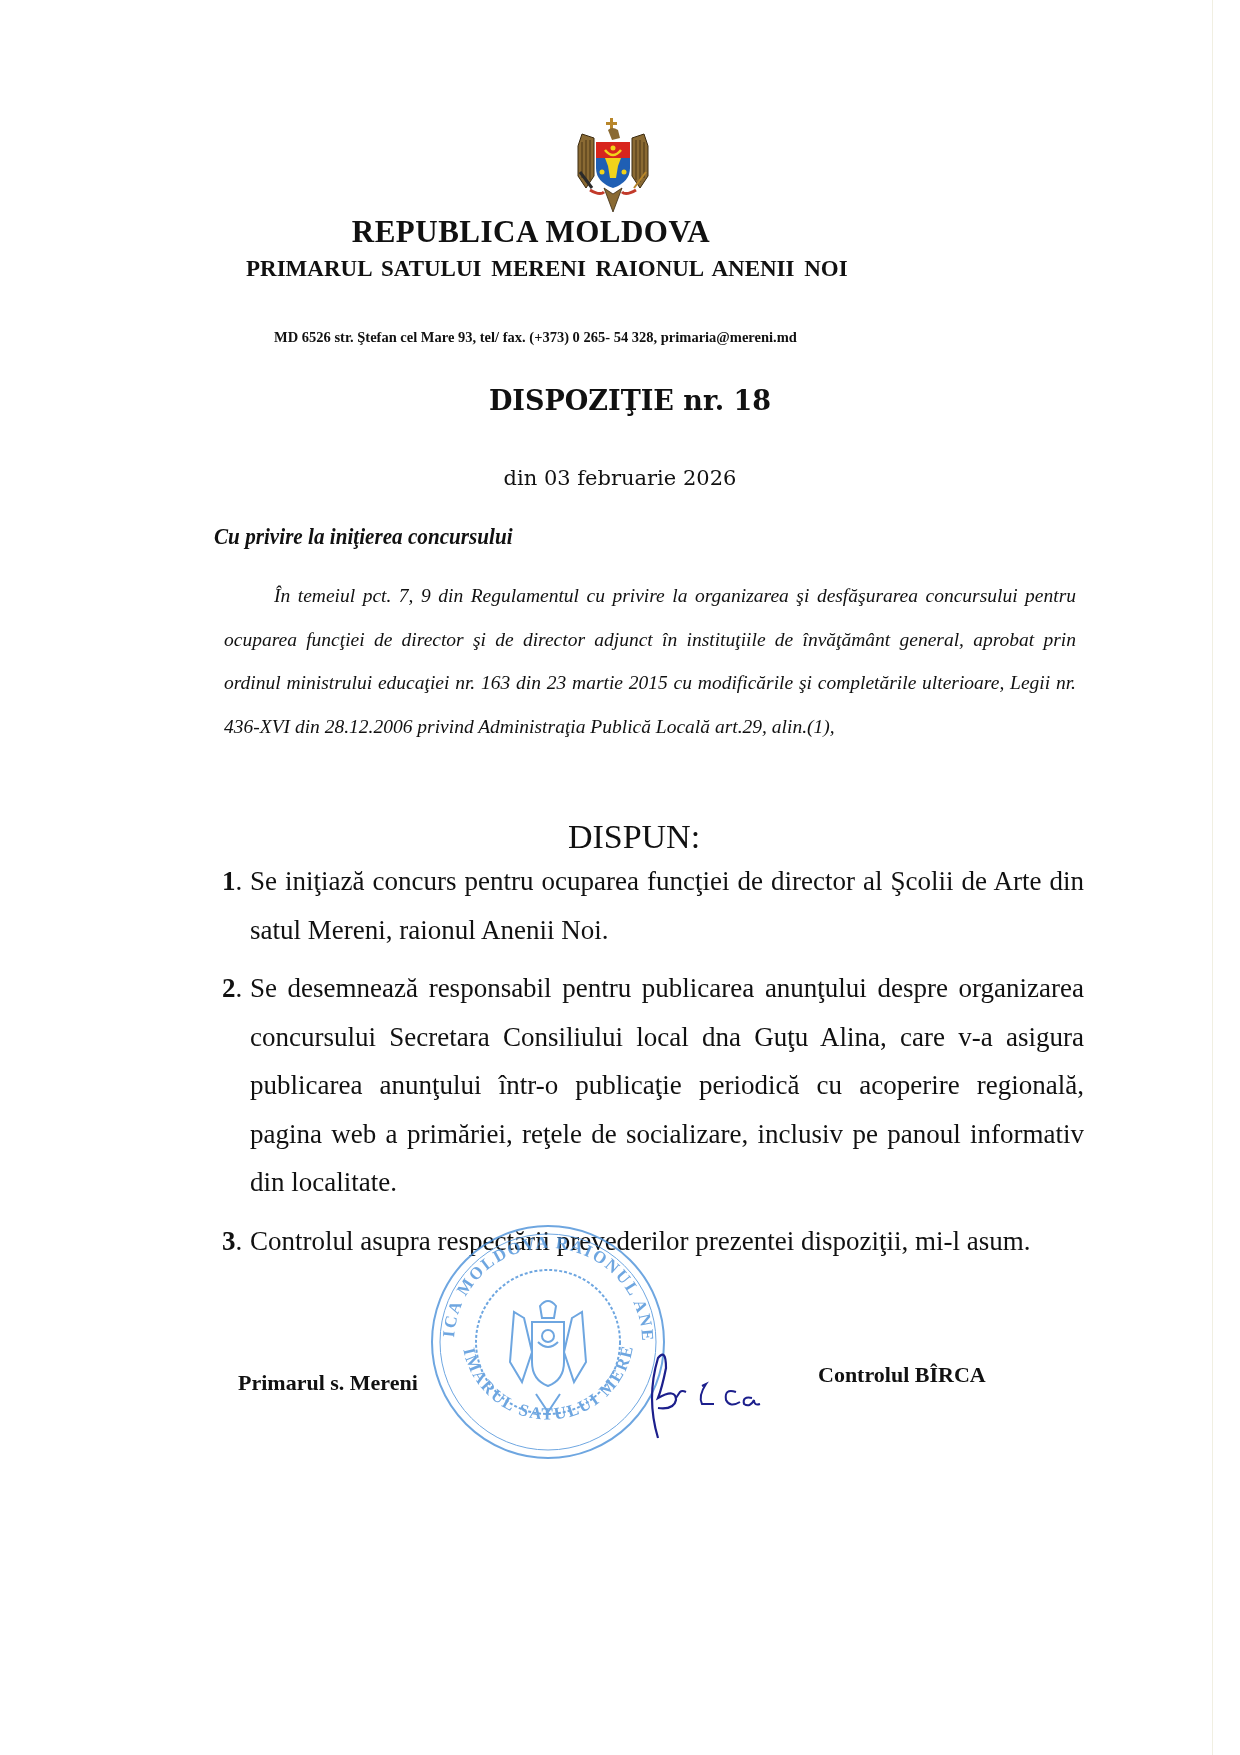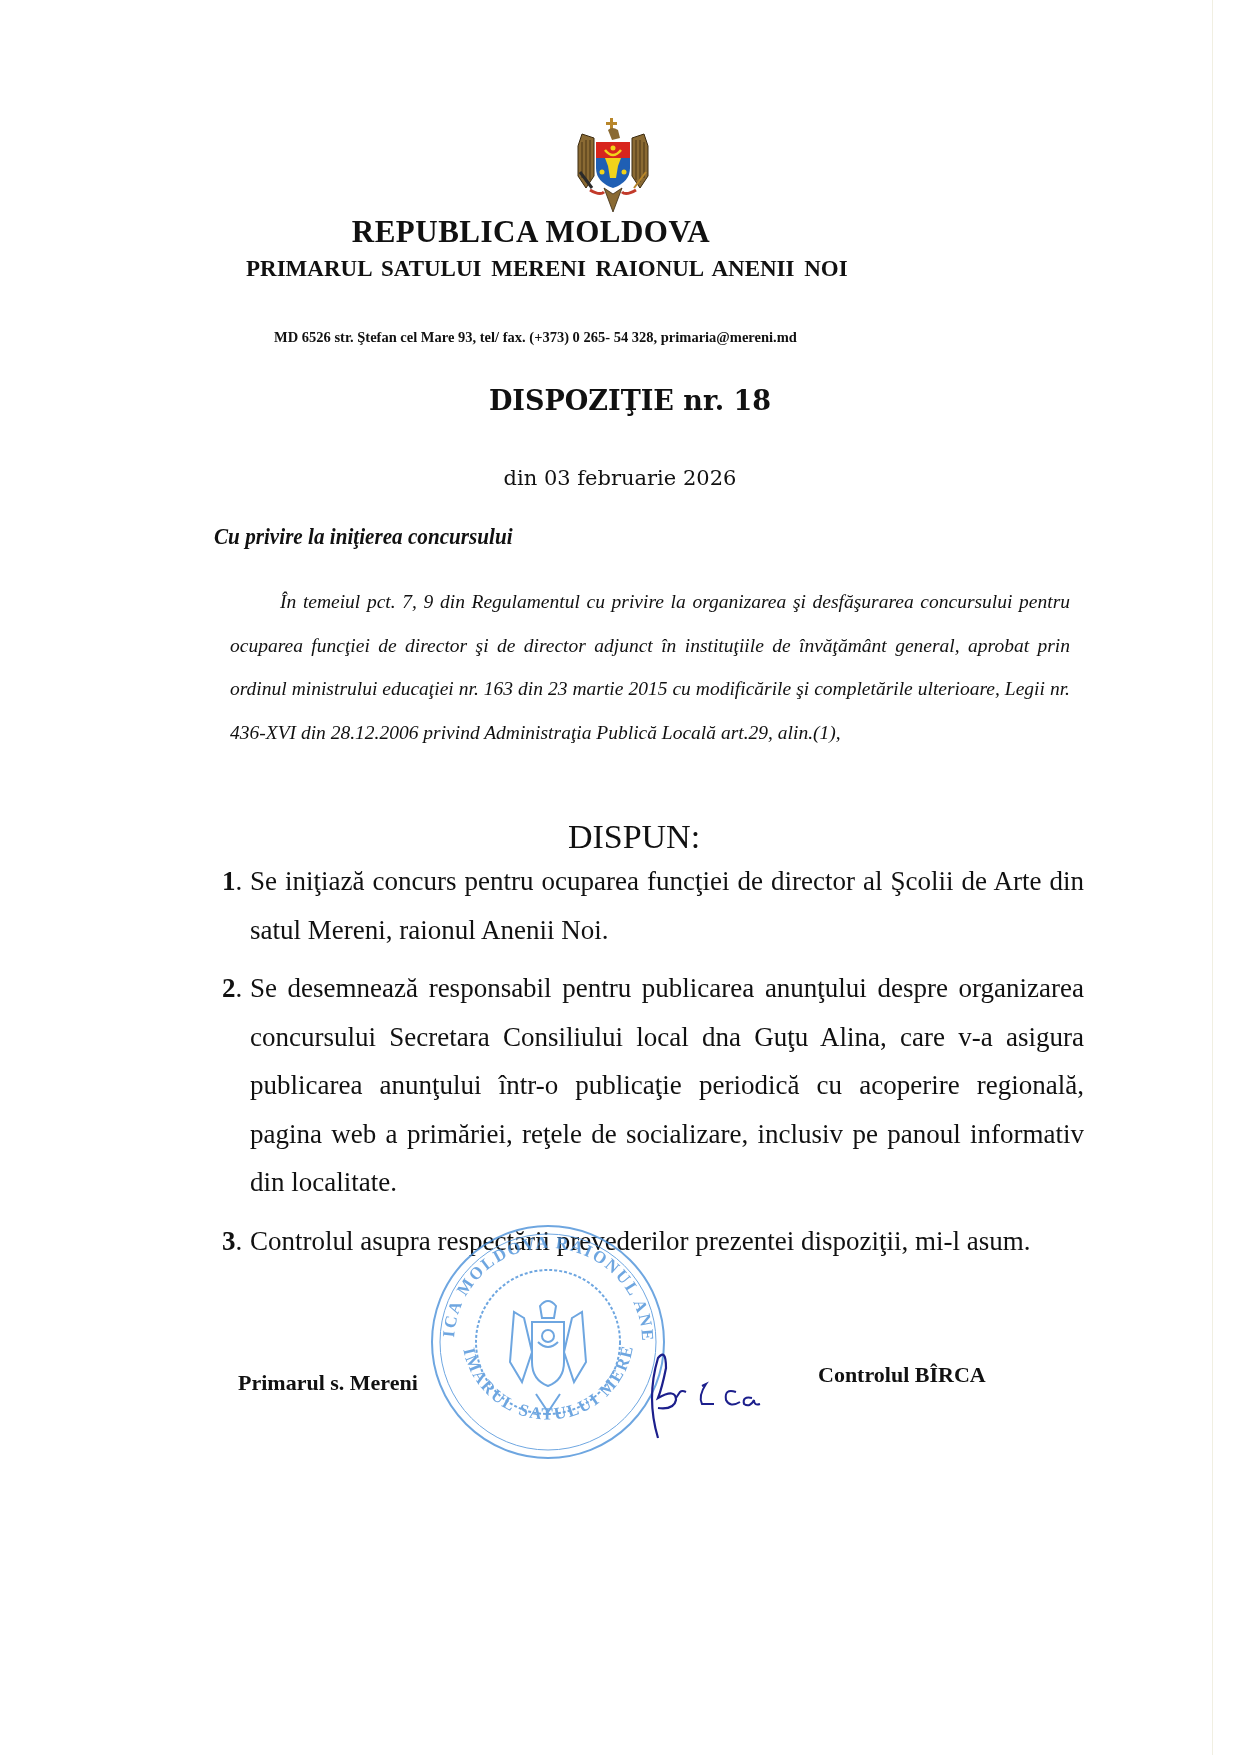--- a/index.html
+++ b/index.html
@@ -9,21 +9,21 @@
     }
     .edge-line { position: absolute; left: 1212px; top: 0; width: 1px; height: 1755px; background: #f1efe2; }
     .coat { position: absolute; left: 572px; top: 116px; width: 82px; height: 100px; }
     .hdr-title { position: absolute; left: 0; width: 1032px; top: 214px; text-align: center; font-weight: bold; font-size: 31px; letter-spacing: 0.5px; padding-left: 30px; box-sizing: border-box; }
     .hdr-sub { position: absolute; left: 246px; top: 256px; font-weight: bold; font-size: 23px; word-spacing: 4px; white-space: nowrap; }
     .hdr-addr { position: absolute; left: 274px; top: 285px; font-weight: bold; font-size: 14.5px; white-space: nowrap; margin-top: 44px; }
     .disp-title { position: absolute; left: 0; width: 1240px; top: 385px; text-align: center; font-family: "DejaVu Serif", serif; font-weight: bold; font-size: 27px; padding-left: 20px; box-sizing: border-box; }
     .disp-date { position: absolute; left: 0; width: 1240px; top: 426px; text-align: center; font-family: "DejaVu Serif", serif; font-size: 21px; box-sizing: border-box; margin-top: 40px; }
     .subject { position: absolute; left: 214px; top: 524px; font-weight: bold; font-style: italic; font-size: 23px; transform: scaleX(0.92); transform-origin: left; white-space: nowrap; }
     .preamble { position: absolute; left: 216px; top: 566px; width: 868px; font-style: italic; font-size: 19.5px; line-height: 43.5px; text-align: justify; }
-    .preamble p { margin: 14px; }
+    .preamble p { margin: 8px; }
     .preamble .indent { display: inline-block; width: 50px; }
     .dispun { position: absolute; left: 0; width: 1240px; top: 818px; text-align: center; font-size: 34px; padding-left: 28px; box-sizing: border-box; }
     .items { position: absolute; left: 222px; top: 857px; width: 862px; font-size: 27px; line-height: 48.5px; }
     .item { position: relative; padding-left: 28px; text-align: justify; margin: 0; }
     .item .num { position: absolute; left: 0; top: 0; font-weight: bold; }
     .item .num-dot { font-weight: normal; }
     .item-1 { margin-bottom: 10px; }
     .item-2 { margin-bottom: 10px; }
     .item .txt { text-align-last: left; }
     .sign-left { position: absolute; left: 238px; top: 1370px; font-weight: bold; font-size: 22px; white-space: nowrap; }

